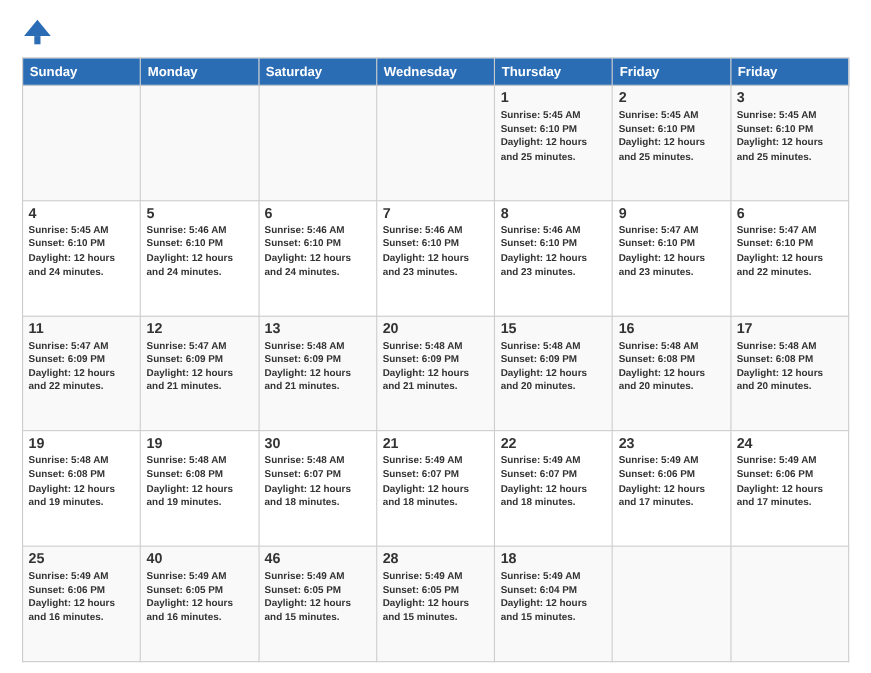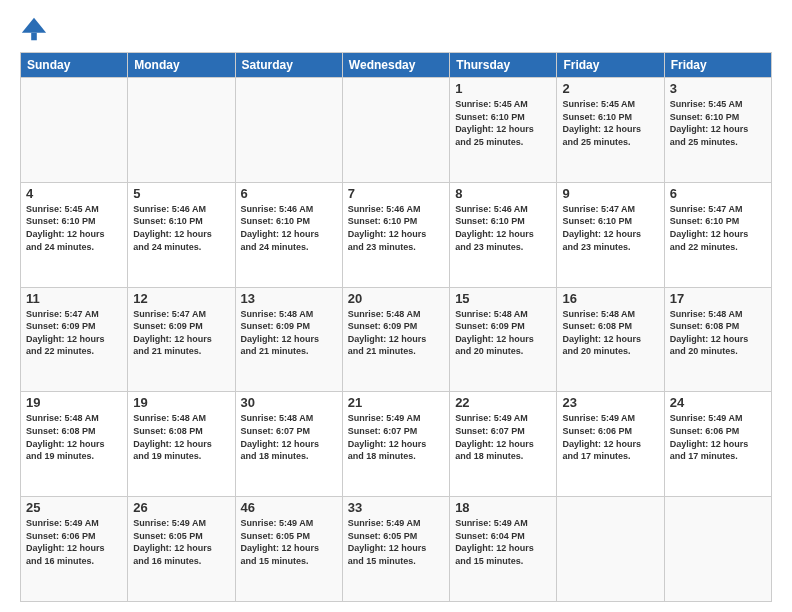--- a/index.html
+++ b/index.html
@@ -292,33 +292,33 @@
           </td>
         </tr>
         <tr>
           <td>
             <span class="day-num">25</span>
             <div class="day-info" style="white-space: pre-line;">Sunrise: 5:49 AM
 Sunset: 6:06 PM
 Daylight: 12 hours and 16 minutes.</div>
           </td>
           <td>
-            <span class="day-num">26</span>
+            <span class="day-num">40</span>
             <div class="day-info" style="white-space: pre-line;">Sunrise: 5:49 AM
 Sunset: 6:05 PM
 Daylight: 12 hours and 16 minutes.</div>
           </td>
           <td>
             <span class="day-num">46</span>
             <div class="day-info" style="white-space: pre-line;">Sunrise: 5:49 AM
 Sunset: 6:05 PM
 Daylight: 12 hours and 15 minutes.</div>
           </td>
           <td>
-            <span class="day-num">33</span>
+            <span class="day-num">28</span>
             <div class="day-info" style="white-space: pre-line;">Sunrise: 5:49 AM
 Sunset: 6:05 PM
 Daylight: 12 hours and 15 minutes.</div>
           </td>
           <td>
             <span class="day-num">18</span>
             <div class="day-info" style="white-space: pre-line;">Sunrise: 5:49 AM
 Sunset: 6:04 PM
 Daylight: 12 hours and 15 minutes.</div>
           </td>

